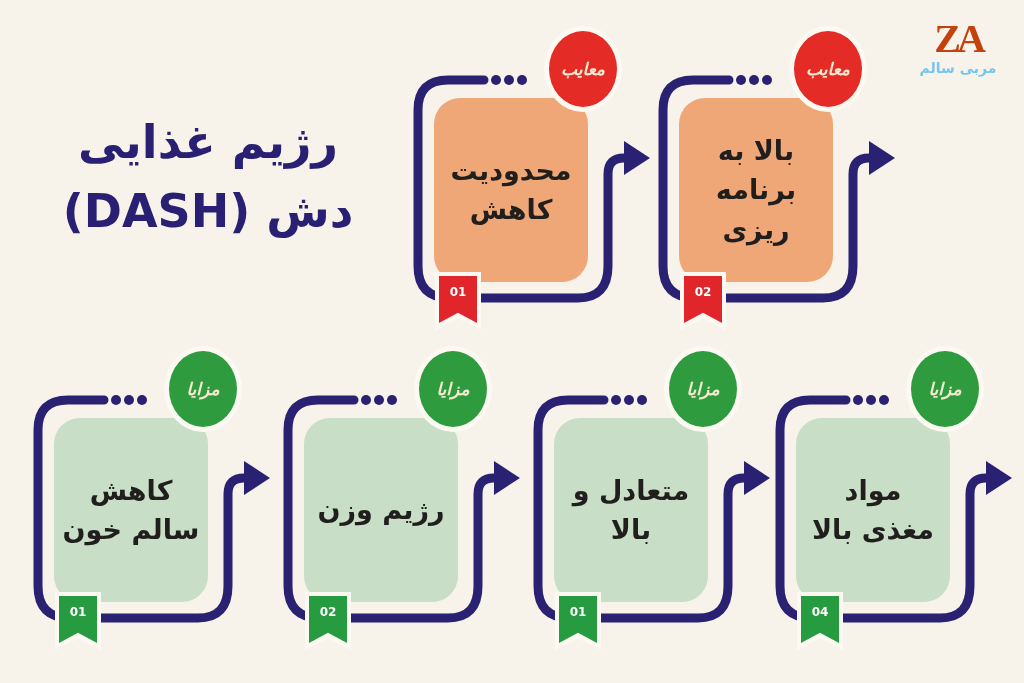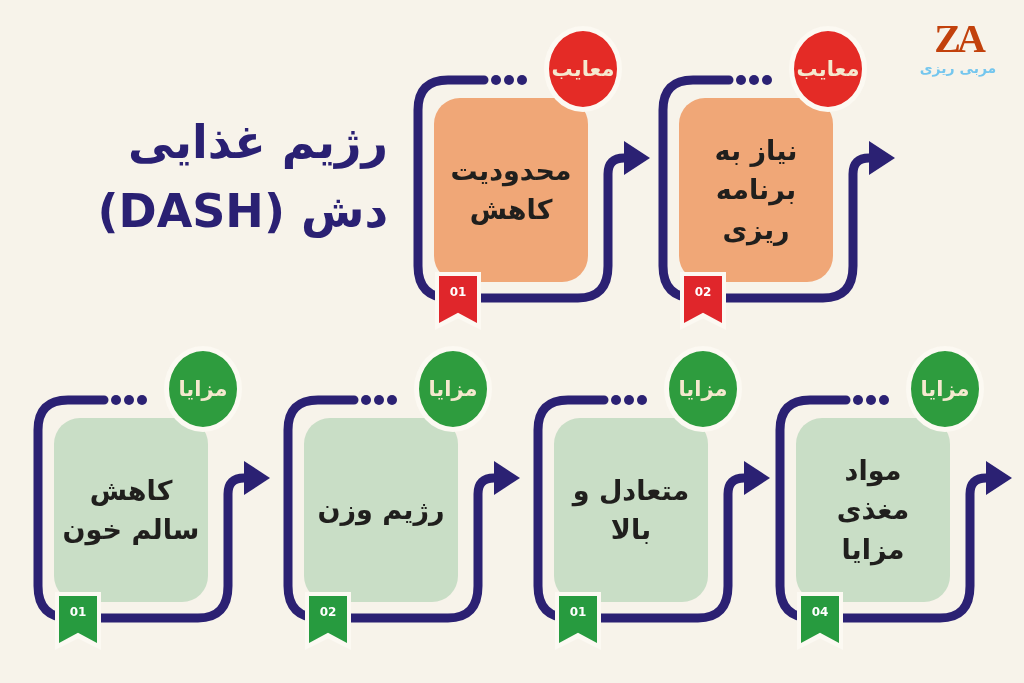--- a/index.html
+++ b/index.html
@@ -8,21 +8,21 @@
     background:#f7f3ea;
     position:relative;
     overflow:hidden;
     font-family:"DejaVu Sans", sans-serif;
   }
   .stage{position:absolute;inset:0;width:1024px;height:683px;}
 
   
   .title-block{
     position:absolute;left:28px;top:108px;width:360px;
-    direction:rtl;
+    text-align:center;direction:rtl;
     color:#2a2073;font-weight:bold;
     font-size:46px;line-height:1.5;
   }
 
   
   .logo-block{position:absolute;left:903px;top:18px;width:110px;text-align:center;}
   .logo-mark{
     color:#c2410c;font-size:40px;font-weight:bold;
     letter-spacing:-4px;line-height:1.05;
     font-family:Liberation Serif, serif;
@@ -52,21 +52,21 @@
   .badge-circle{
     position:absolute;left:142px;top:2px;width:78px;height:86px;
     border-radius:50%;
     border:5px solid #fcf9f2;
     display:flex;align-items:center;justify-content:center;
     box-sizing:border-box;
   }
   .cons .badge-circle{background:#e42b26;}
   .pros .badge-circle{background:#2e9c3e;}
   .badge-label{
-    color:#f5e9cf;font-weight:bold;font-size:21px;direction:rtl;
+    color:#f5e9cf;font-weight:bold;font-size:17px;direction:rtl;font-style:italic;
   }
 
   .ribbon{
     position:absolute;left:33px;top:248px;width:46px;height:58px;
     background:#fcf9f2;
     clip-path:polygon(0 0,100% 0,100% 100%,50% 80%,0 100%);
     filter:drop-shadow(0 2px 2px rgba(0,0,0,0.12));
   }
   .ribbon-inner{
     position:absolute;left:4px;top:4px;width:38px;height:47px;
@@ -84,21 +84,21 @@
 
 <div class="stage">
 
   <div class="title-block">
     <div>رژیم غذایی</div>
     <div>دش (DASH)</div>
   </div>
 
   <div class="logo-block">
     <div class="logo-mark">ZA</div>
-    <div class="logo-sub">مربی ریزی</div>
+    <div class="logo-sub">مربی سالم</div>
   </div>
 
   <div class="card-unit cons" style="left:402px;top:24px">
     <svg class="outline" viewBox="0 0 248 310">
       <path class="line" d="M82 56 H46 Q16 56 16 86 V242 Q16 274 48 274 H176 Q206 274 206 242 V150 Q206 134 222 134 H226"></path>
       <polygon class="arrowhead" points="222,117 248,134 222,151"></polygon>
       <circle class="dot" cx="94" cy="56" r="5"></circle>
         <circle class="dot" cx="107" cy="56" r="5"></circle>
         <circle class="dot" cx="120" cy="56" r="5"></circle>
     </svg>
@@ -117,21 +117,21 @@
 
   <div class="card-unit cons" style="left:647px;top:24px">
     <svg class="outline" viewBox="0 0 248 310">
       <path class="line" d="M82 56 H46 Q16 56 16 86 V242 Q16 274 48 274 H176 Q206 274 206 242 V150 Q206 134 222 134 H226"></path>
       <polygon class="arrowhead" points="222,117 248,134 222,151"></polygon>
       <circle class="dot" cx="94" cy="56" r="5"></circle>
         <circle class="dot" cx="107" cy="56" r="5"></circle>
         <circle class="dot" cx="120" cy="56" r="5"></circle>
     </svg>
     <div class="card-body">
-      <div class="card-label">نیاز به برنامه ریزی</div>
+      <div class="card-label">بالا به برنامه ریزی</div>
     </div>
     <div class="badge-circle">
       <span class="badge-label">معایب</span>
     </div>
     <div class="ribbon">
       <div class="ribbon-inner">
         <span class="ribbon-number">02</span>
       </div>
     </div>
   </div>
@@ -201,21 +201,21 @@
 
   <div class="card-unit pros" style="left:764px;top:344px">
     <svg class="outline" viewBox="0 0 248 310">
       <path class="line" d="M82 56 H46 Q16 56 16 86 V242 Q16 274 48 274 H176 Q206 274 206 242 V150 Q206 134 222 134 H226"></path>
       <polygon class="arrowhead" points="222,117 248,134 222,151"></polygon>
       <circle class="dot" cx="94" cy="56" r="5"></circle>
         <circle class="dot" cx="107" cy="56" r="5"></circle>
         <circle class="dot" cx="120" cy="56" r="5"></circle>
     </svg>
     <div class="card-body">
-      <div class="card-label">مواد مغذی مزایا</div>
+      <div class="card-label">مواد مغذی بالا</div>
     </div>
     <div class="badge-circle">
       <span class="badge-label">مزایا</span>
     </div>
     <div class="ribbon">
       <div class="ribbon-inner">
         <span class="ribbon-number">04</span>
       </div>
     </div>
   </div>

